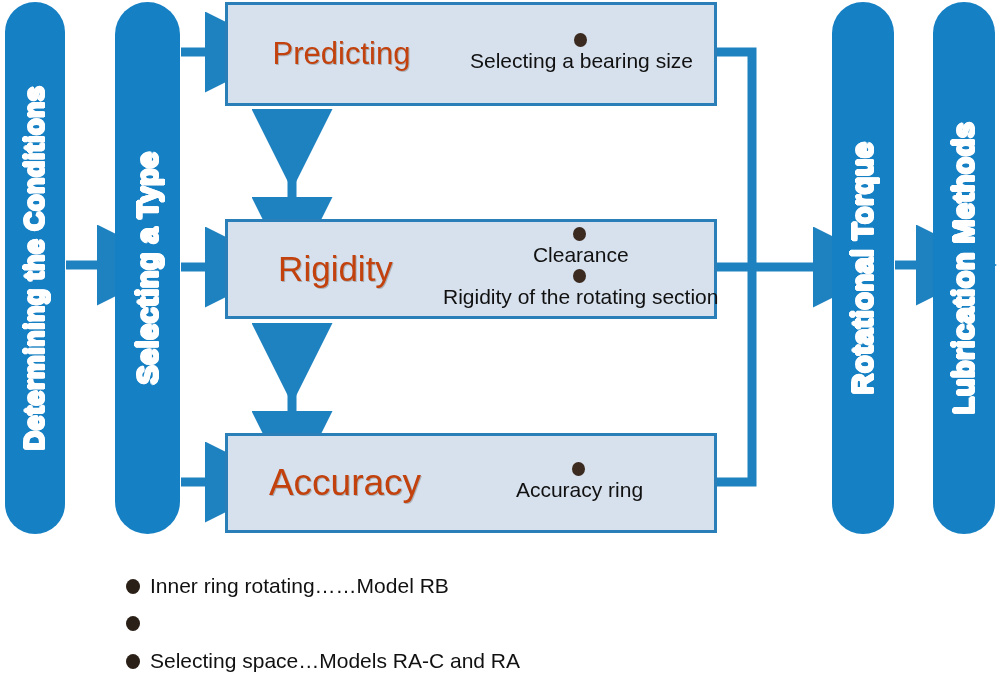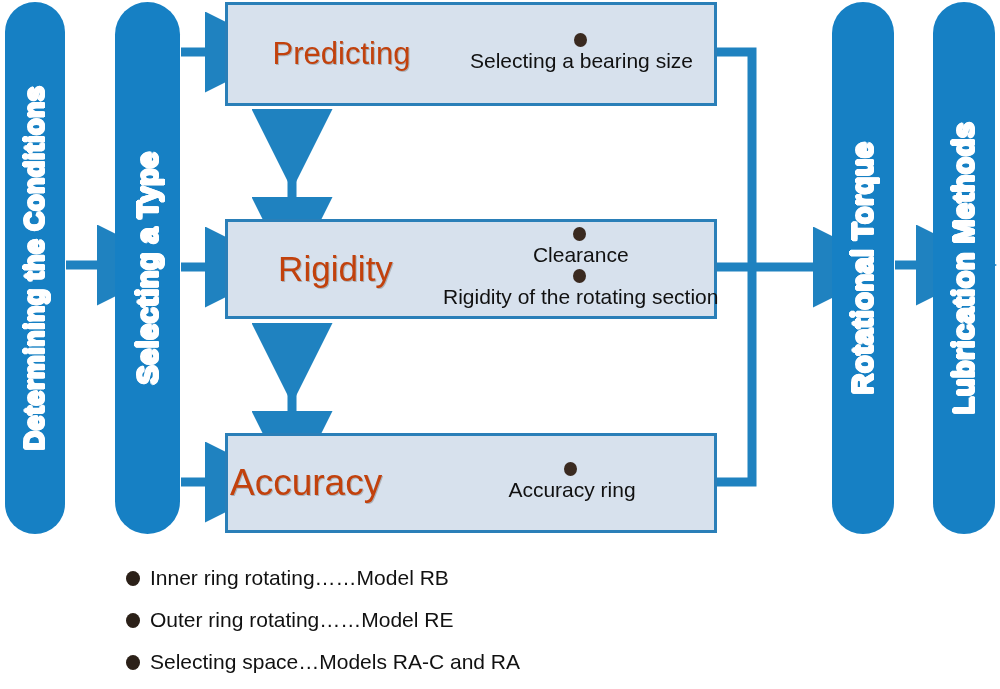--- a/index.html
+++ b/index.html
@@ -72,21 +72,21 @@
   .cbox-title {
     color: #c2410c;
     font-weight: normal;
     font-family: "Liberation Sans", sans-serif;
     line-height: 1.02;
     text-shadow: 1px 1px 0 rgba(120,120,120,0.45);
     flex: 0 0 auto;
   }
   #box-life .cbox-title     { font-size: 31px; width: 215px; text-align: center; padding-left: 6px; }
   #box-rigidity .cbox-title { font-size: 35px; width: 215px; text-align: center; }
-  #box-accuracy .cbox-title { font-size: 37px; width: 200px; text-align: left; padding-left: 2px; }
+  #box-accuracy .cbox-title { font-size: 37px; width: 200px; text-align: center; padding-left: 17px; }
 
   .bullets { flex: 1 1 auto; }
   .bullet-line {
     display: flex;
     align-items: center;
     color: #111111;
     font-size: 21px;
     font-family: "Liberation Sans", sans-serif;
     line-height: 1.35;
     white-space: nowrap;
@@ -110,20 +110,21 @@
     width: 520px;
   }
   .legend-line {
     display: flex;
     align-items: center;
     margin-bottom: 18px;
     color: #111111;
     font-size: 21px;
     font-family: "Liberation Sans", sans-serif;
     white-space: nowrap;
+    margin-top: 8px;
   }
   .legend-dot {
     display: inline-block;
     width: 14px;
     height: 15px;
     border-radius: 50%;
     background: #2b2018;
     margin-right: 10px;
     flex: 0 0 auto;
   }
@@ -235,21 +236,20 @@
     </div>
   </div>
 
   <div id="legend">
     <div class="legend-line">
       <span class="legend-dot"></span>
       <span>Inner ring rotating……Model RB</span>
     </div>
     <div class="legend-line">
       <span class="legend-dot"></span>
-      <span>Outer ring rotating……Model RE</span>
     </div>
     <div class="legend-line">
       <span class="legend-dot"></span>
       <span>Selecting space…Models RA-C and RA</span>
     </div>
   </div>
 
 </div>
 
 </body></html>

